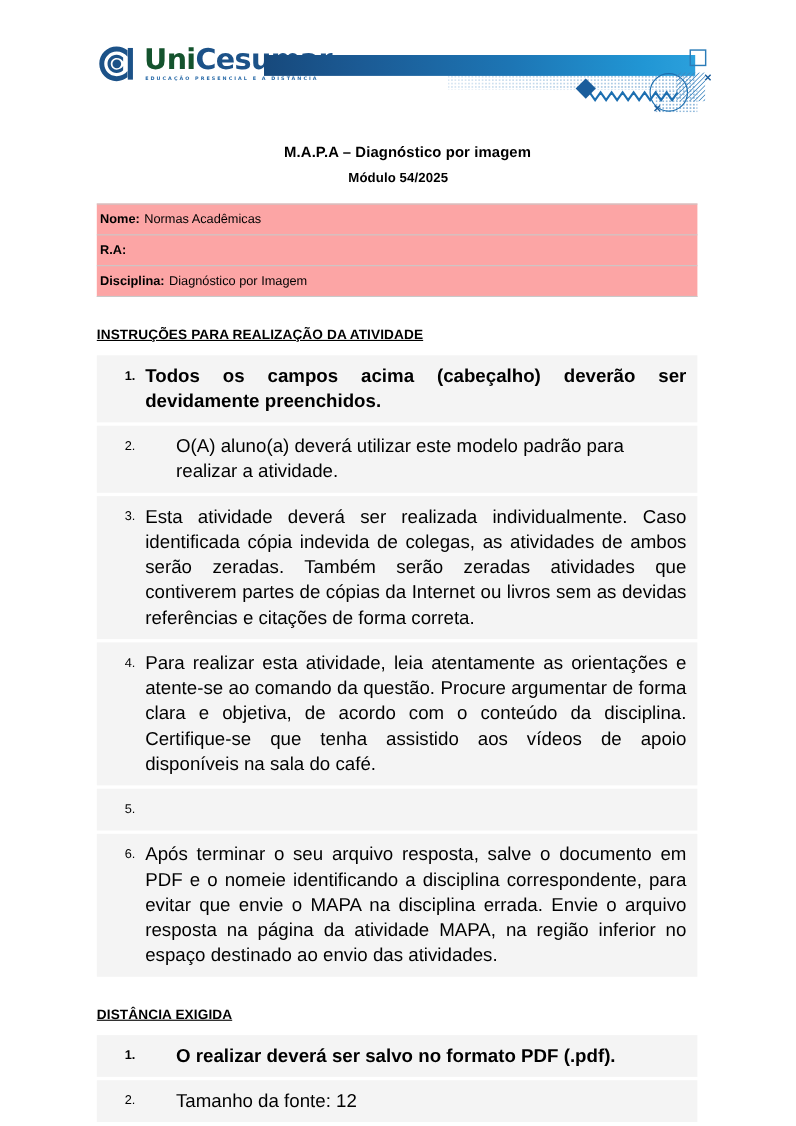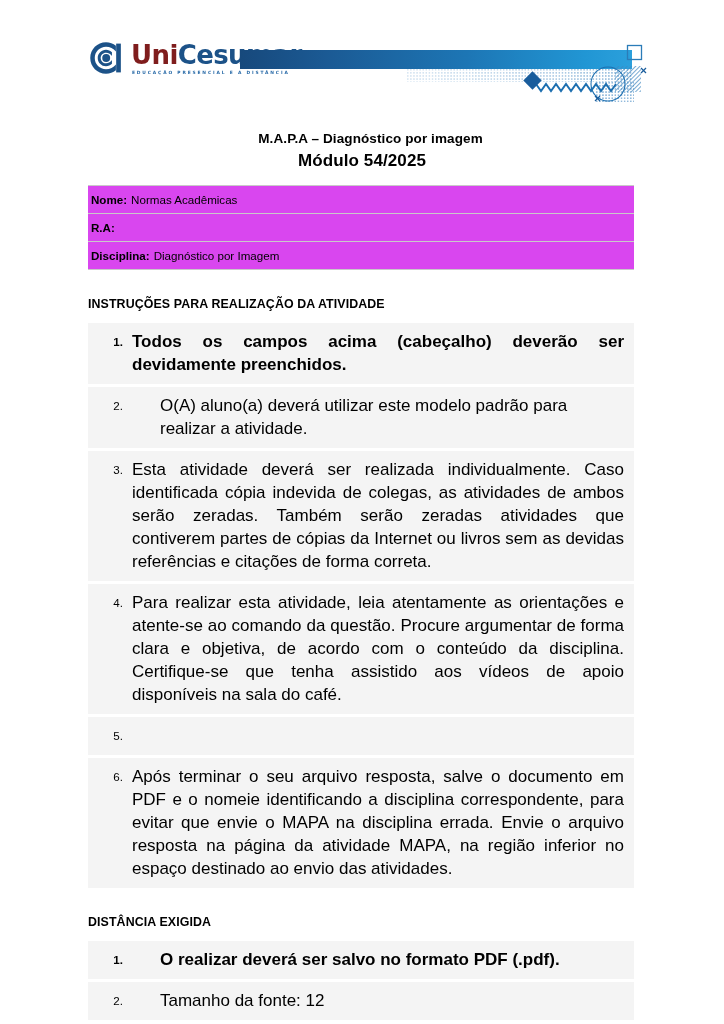--- a/index.html
+++ b/index.html
@@ -56,21 +56,21 @@
 
   .logo-word {
     font-family: "DejaVu Sans", sans-serif;
     font-size: 26px;
     font-weight: bold;
     color: #1c5288;
     letter-spacing: -0.6px;
     line-height: 28px;
     white-space: nowrap;
   }
-  .logo-word .uni { color: #7f1d1d; }
+  .logo-word .uni { color: #14532d; }
   .logo-word .ces { color: #1c5288; }
 
   .logo-tagline {
     font-family: "DejaVu Sans", sans-serif;
     font-size: 4.4px;
     font-weight: bold;
     color: #2a6ba8;
     letter-spacing: 1.85px;
     line-height: 6px;
     margin-top: 1px;
@@ -129,31 +129,31 @@
     text-align: center;
     font-size: 13.5px;
     font-weight: bold;
     line-height: 22px;
     margin-top: 20px;
     letter-spacing: 0.1px;
     padding-left: 17px;
   }
   .doc-subtitle {
     text-align: center;
-    font-size: 17px;
+    font-size: 12px;
     font-weight: bold;
     line-height: 22px;
     letter-spacing: 0.1px;
   }
 
   
   .fields {
     margin: 13px 90px 0 88px;
     width: 546px;
-    background: #d946ef;
+    background: #fca5a5;
     border-top: 1px solid #c9c9c9;
   }
   .field-row {
     height: 27px;
     display: flex;
     align-items: center;
     padding-left: 3px;
     border-bottom: 1px solid #c9c9c9;
     font-size: 11.6px;
   }
@@ -166,20 +166,21 @@
     margin-left: 4px;
     white-space: nowrap;
   }
 
   
   .section-heading {
     margin: 27px 0 0 88px;
     font-size: 12.4px;
     font-weight: bold;
     letter-spacing: 0.1px;
+    text-decoration: underline;
   }
 
   .list-wrap {
     margin: 12px 0 0 88px;
     width: 546px;
   }
 
   .list-item {
     background: #f4f4f4;
     display: flex;

